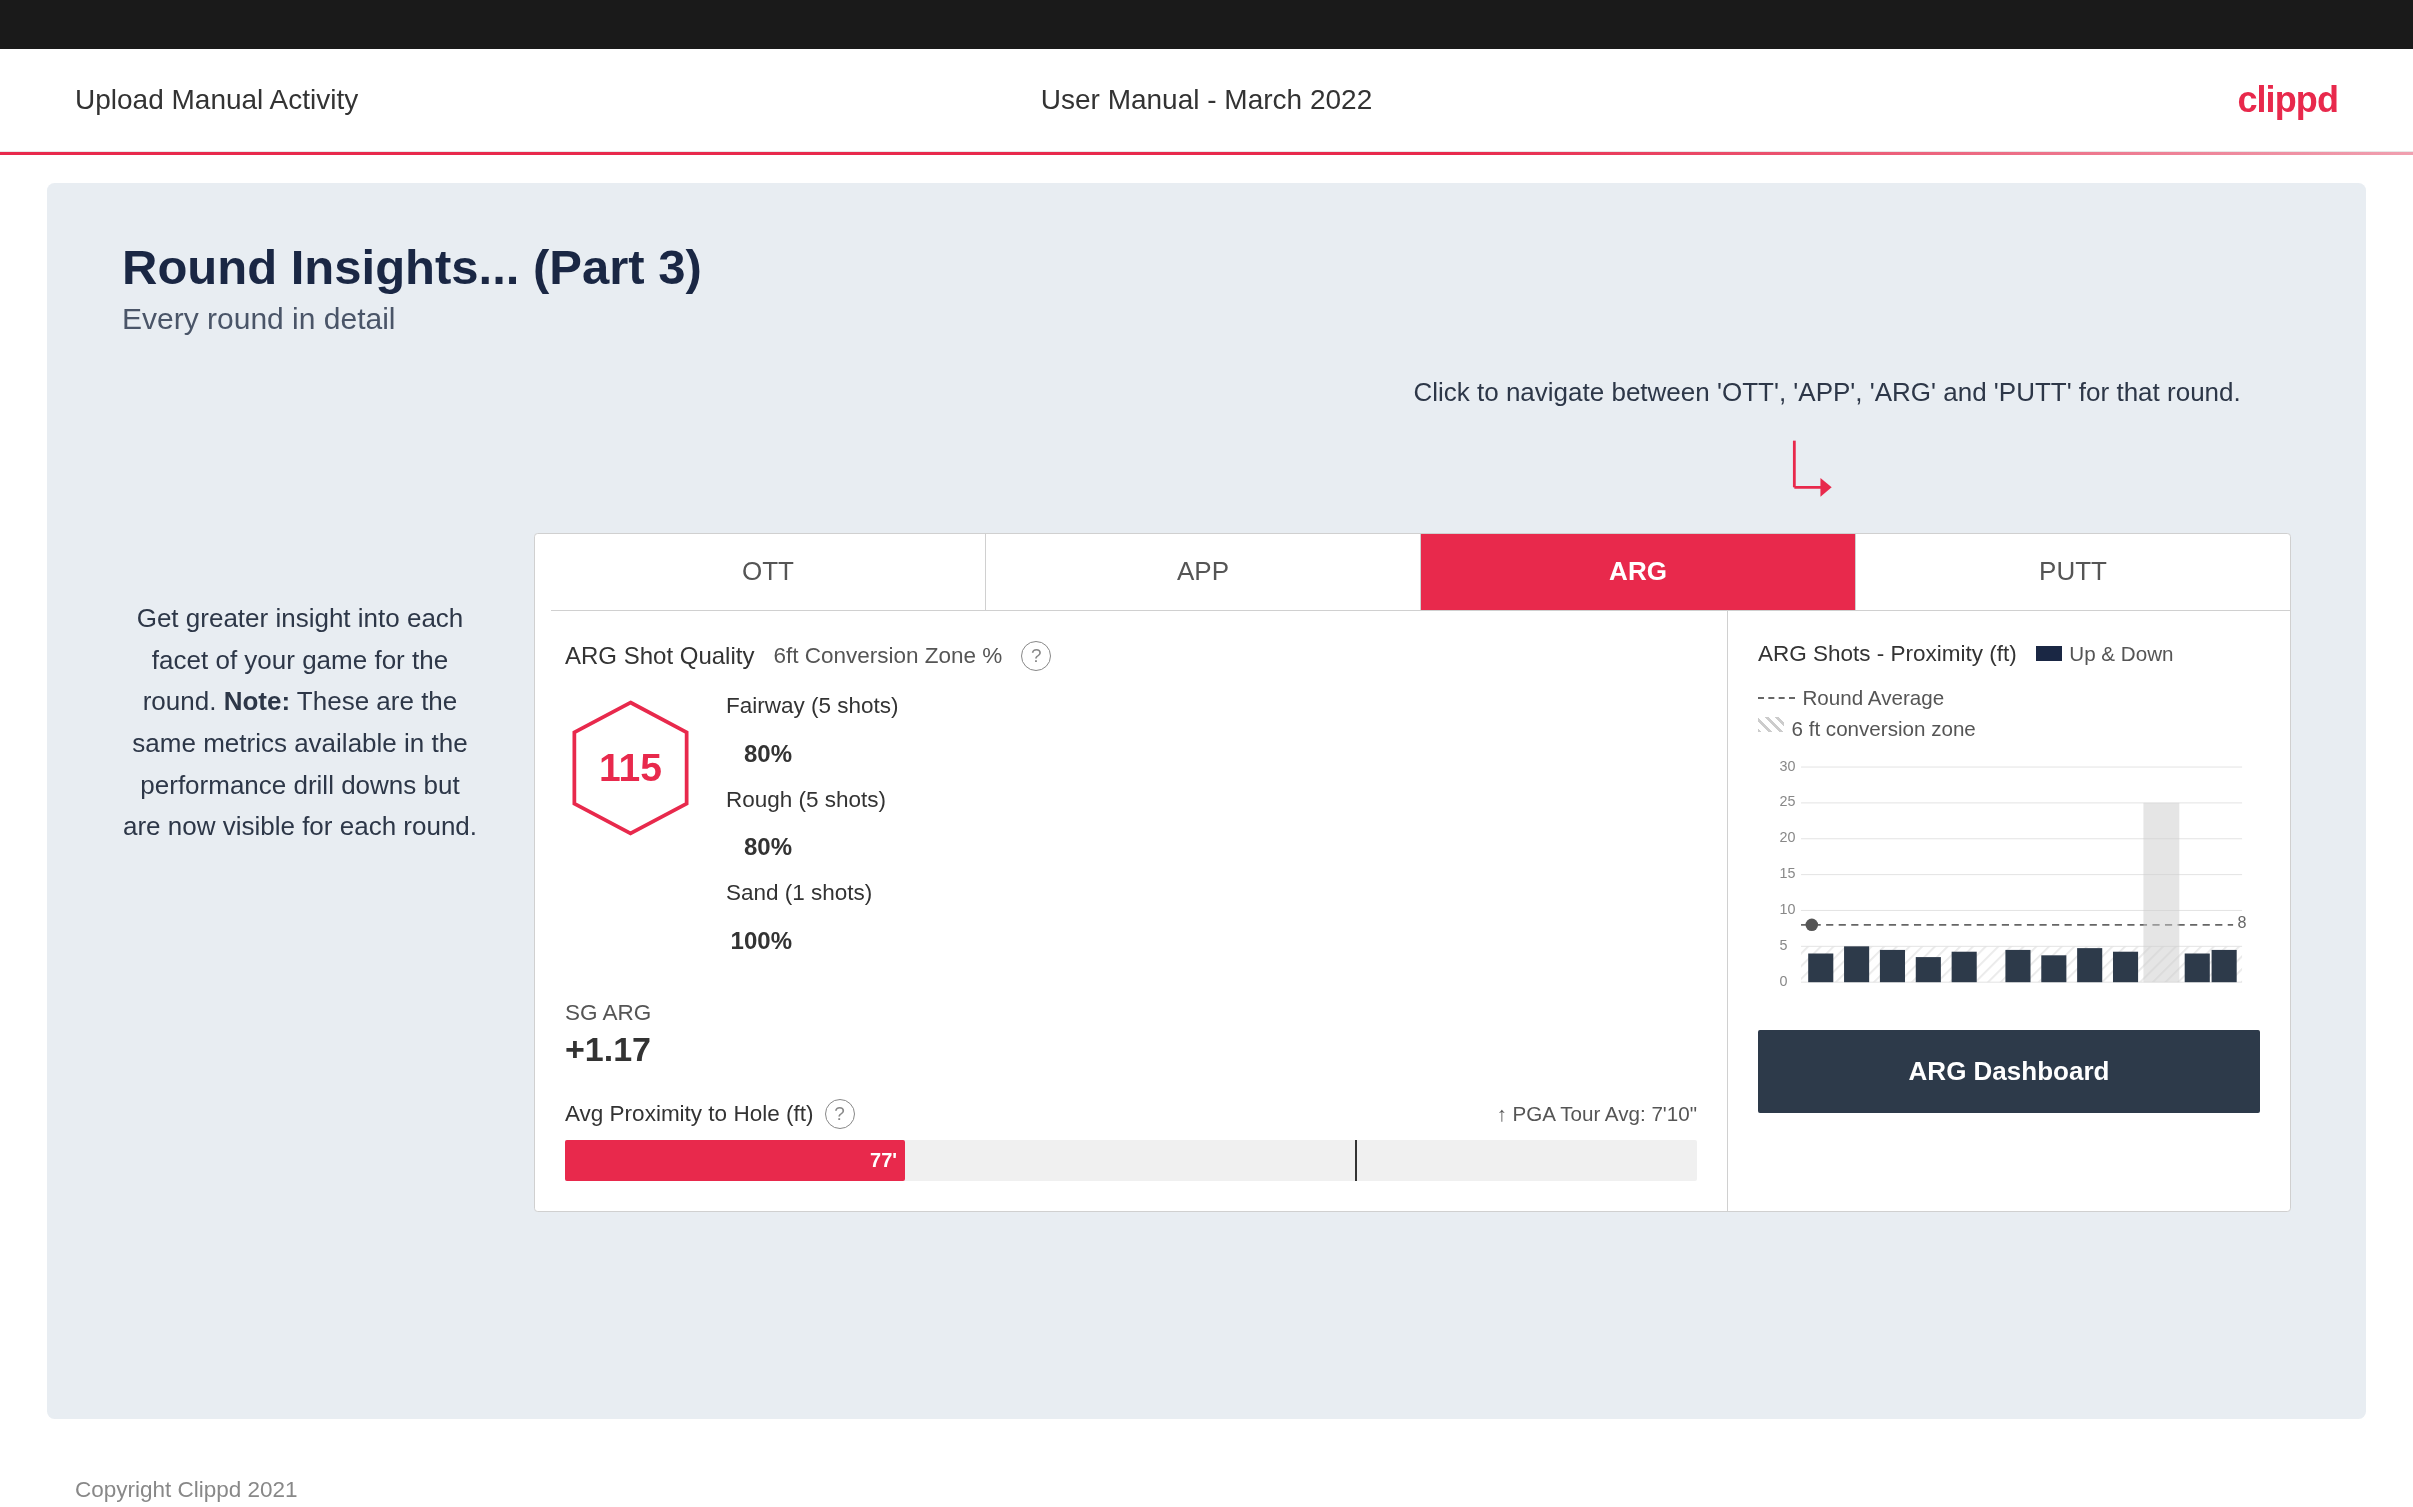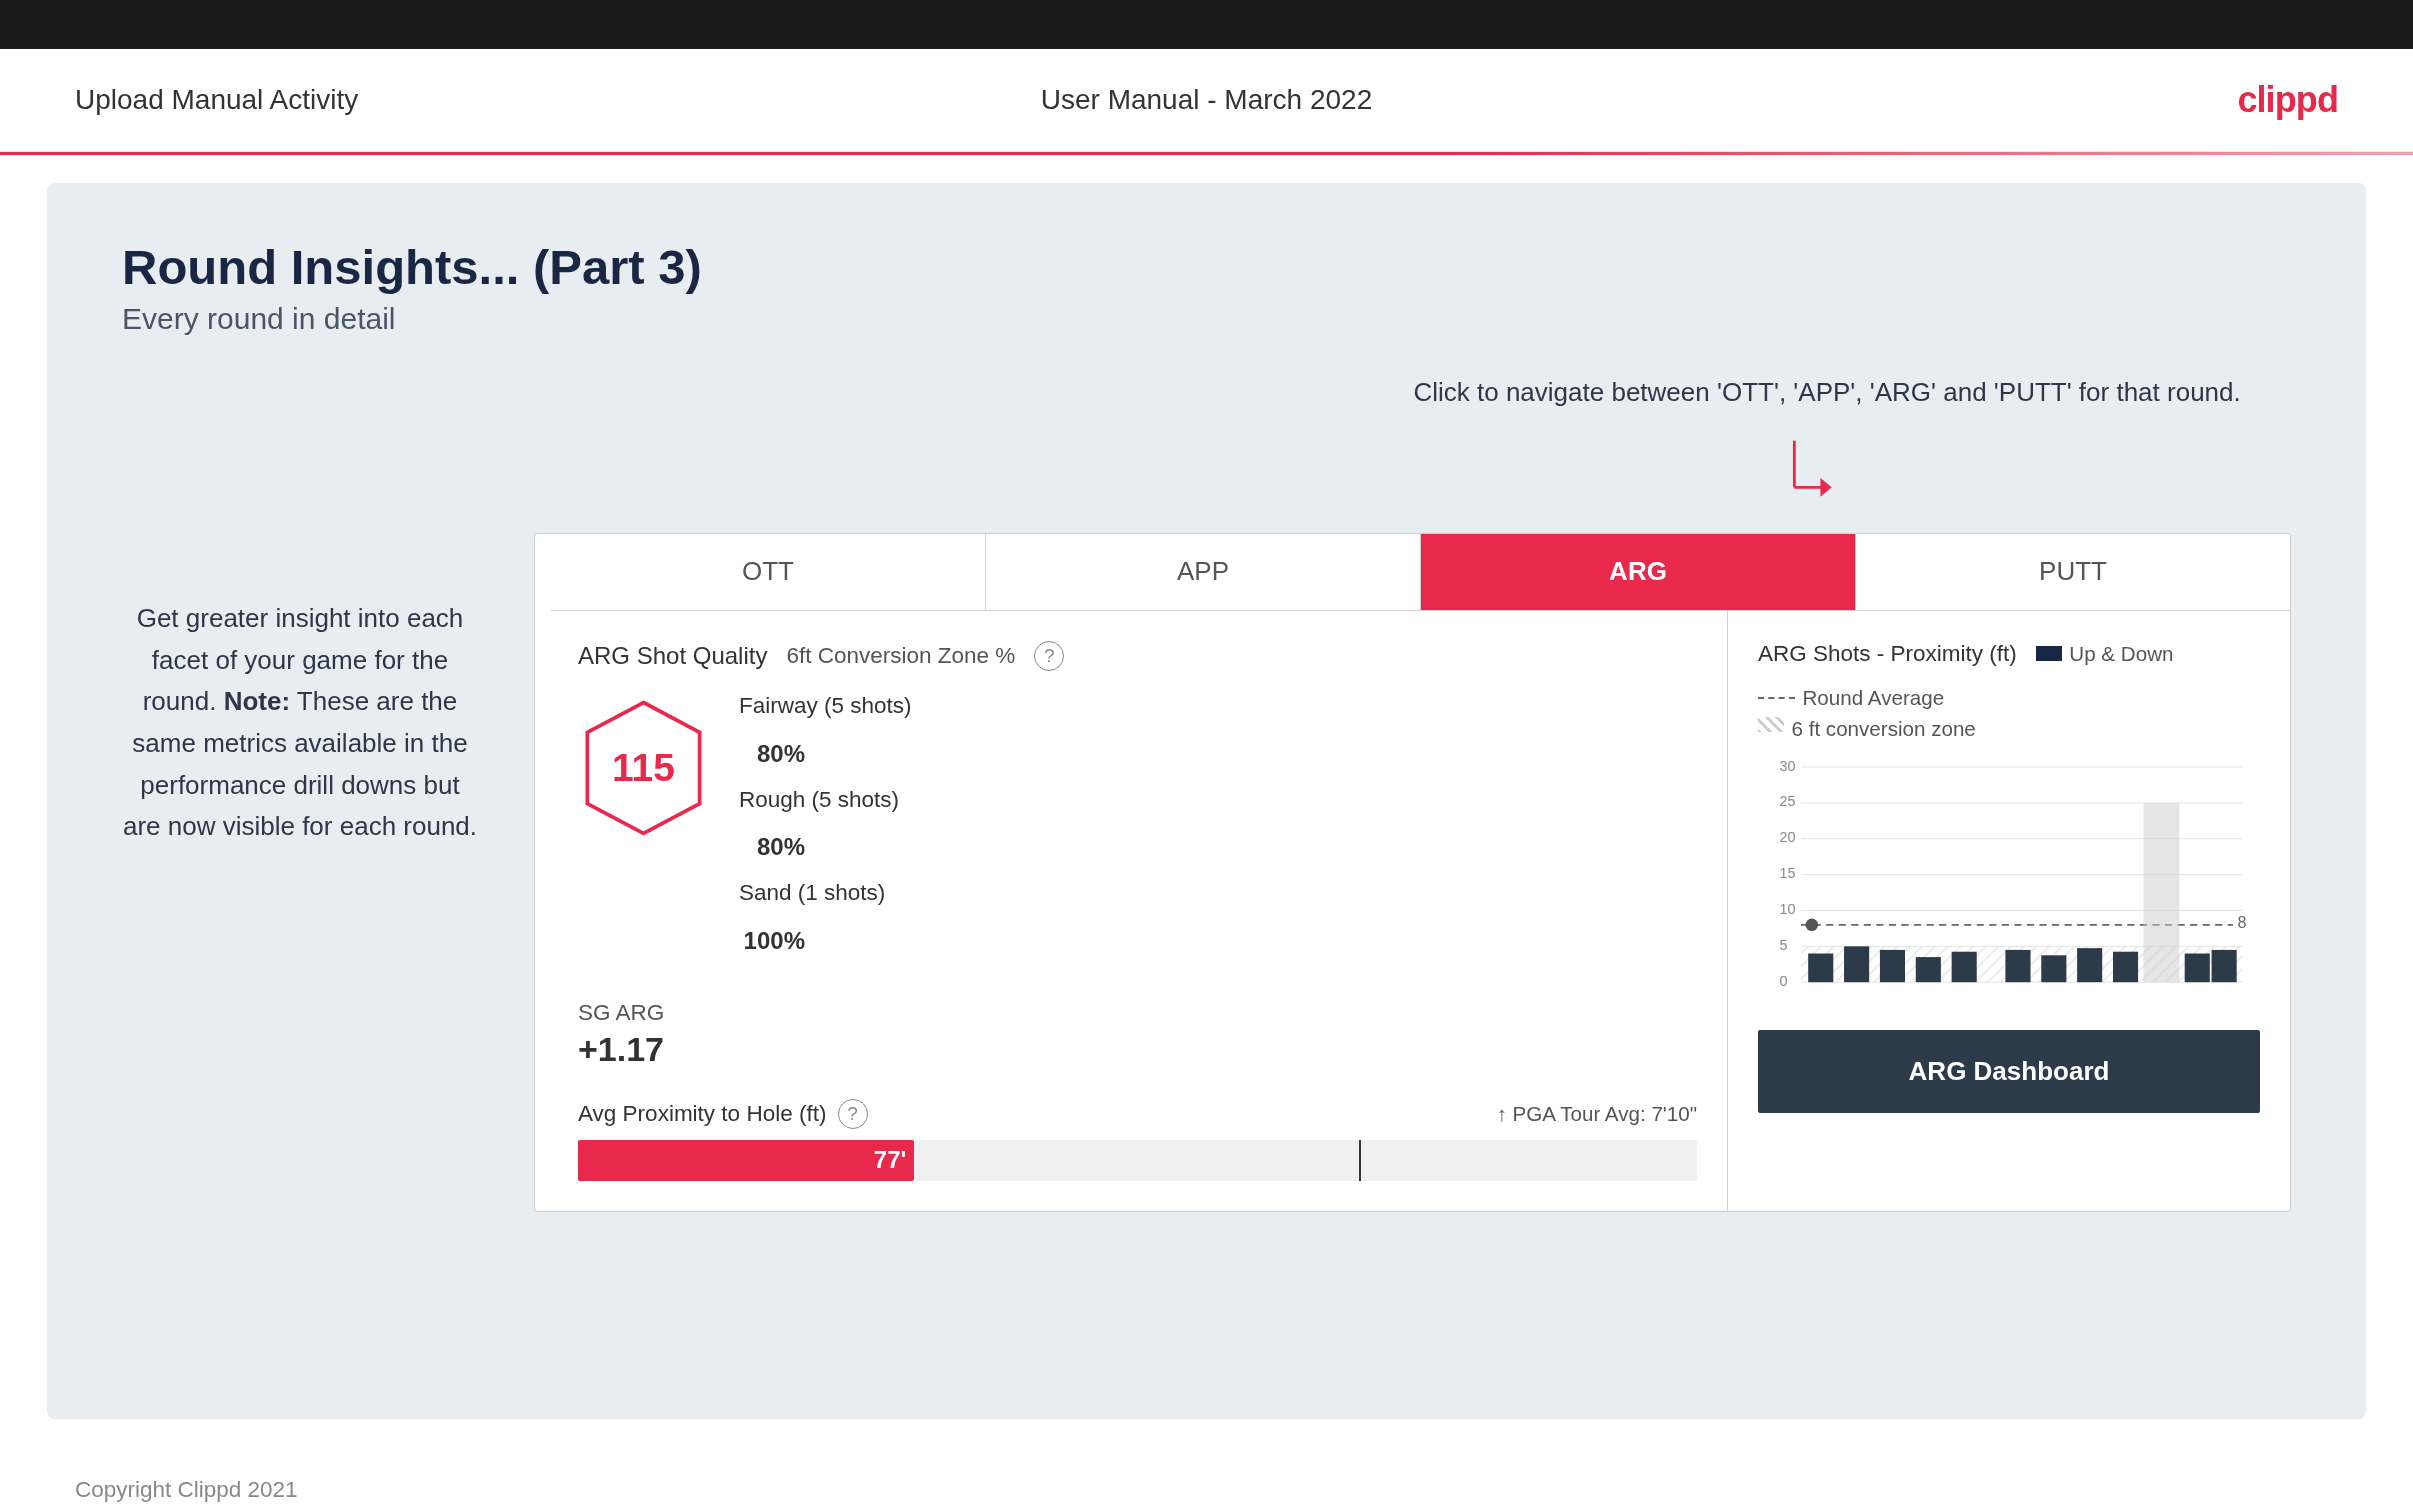--- a/index.html
+++ b/index.html
@@ -128,21 +128,20 @@
     .tab:last-child { border-right: none; }
     .tab.active {
       background: #e8294c;
       color: #fff;
       font-weight: 600;
     }
 
     
     .dashboard-body {
       display: flex;
-      margin-left: 13px;
     }
 
     
     .left-section {
       flex: 1;
       padding: 30px;
       border-right: 0.9px solid #d0d0d0;
     }
 
     .section-header {
@@ -289,21 +288,21 @@
       height: 100%;
       background: #e8294c;
       width: 30%;
       border-radius: 1.9px;
       display: flex;
       align-items: center;
       justify-content: flex-end;
       padding-right: 7.5px;
     }
     .proximity-value {
-      font-size: 24px;
+      font-size: 20px;
       font-weight: 700;
       color: #fff;
     }
     .proximity-cursor {
       position: absolute;
       right: 30%;
       top: 0;
       bottom: 0;
       width: 2.8px;
       background: #333;

